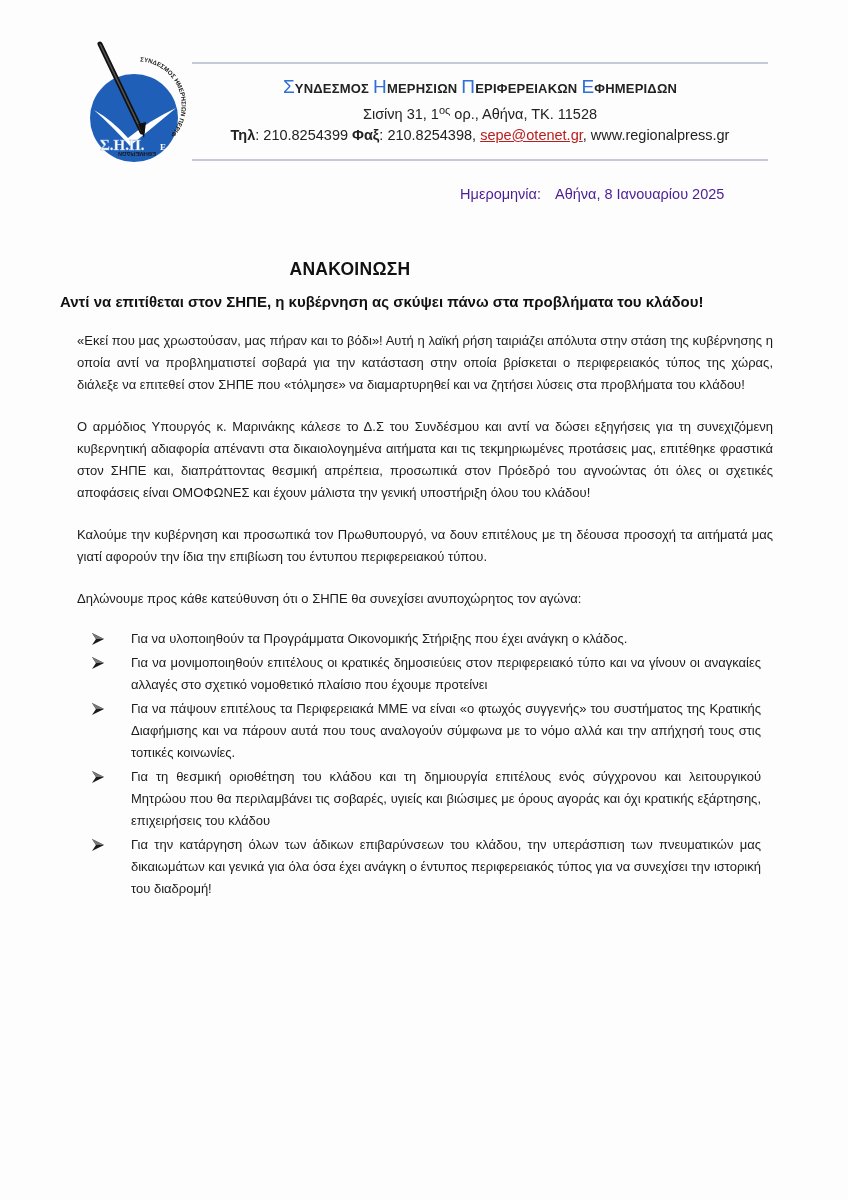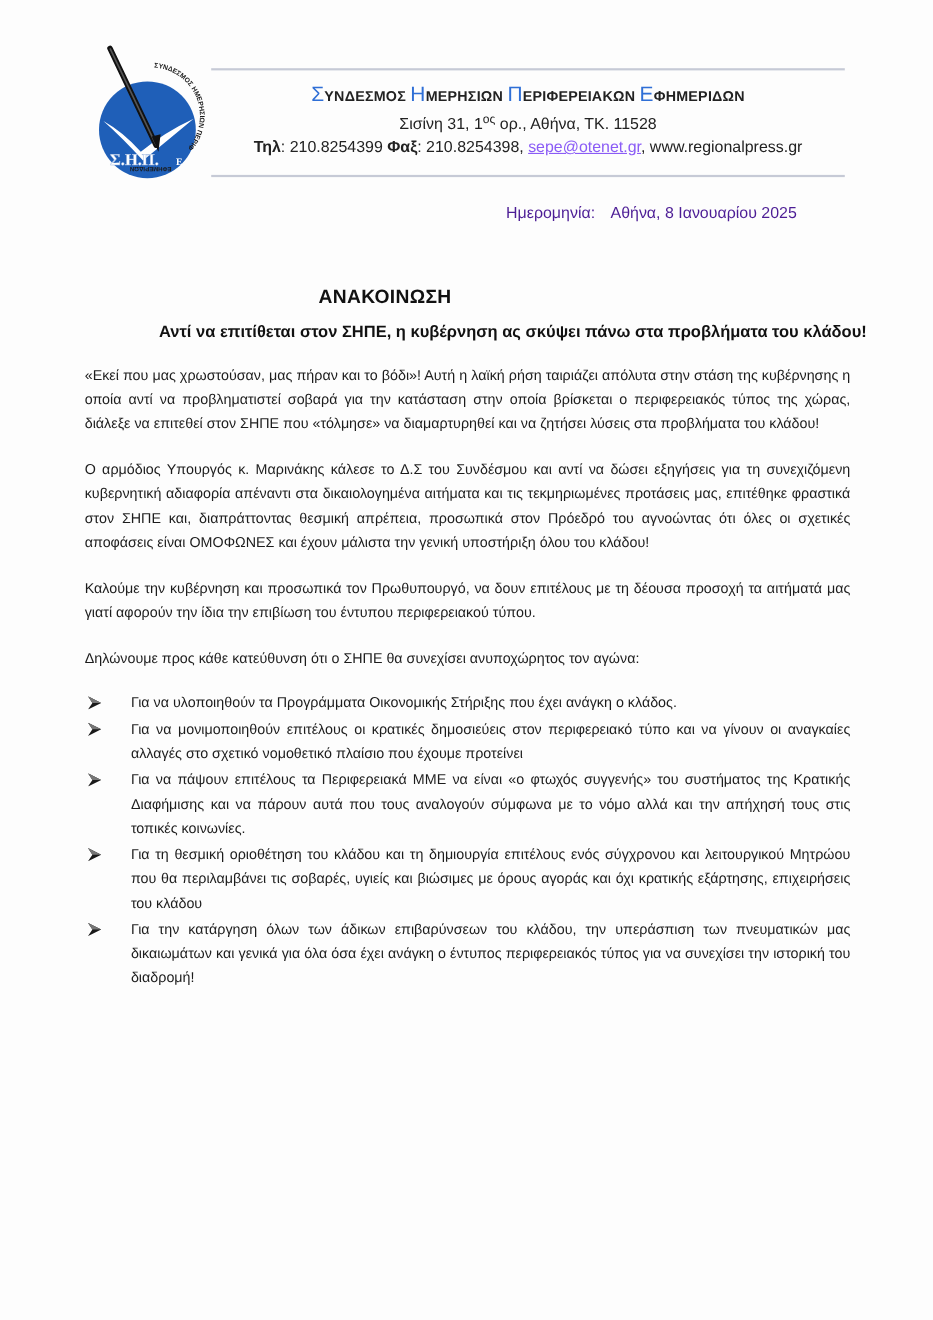--- a/index.html
+++ b/index.html
@@ -72,21 +72,21 @@
     font-size: 11px;
     vertical-align: 5px;
   }
   .org-contact {
     font-size: 14.5px;
     line-height: 21px;
     color: #222;
   }
   .org-contact b { font-weight: bold; }
   .org-contact a {
-    color: #8b5cf6;
+    color: #b91c1c;
     text-decoration: underline;
   }
 
   
   .meta {
     position: absolute;
     top: 185px;
     left: 400px;
     font-size: 14.5px;
     line-height: 19px;
@@ -110,21 +110,21 @@
     font-size: 17.5px;
     font-weight: bold;
     letter-spacing: 0.3px;
     color: #111;
   }
   .subtitle {
     position: absolute;
     top: 293px;
     left: 60px;
     width: 728px;
-    text-align: right;
+    text-align: left;
     font-size: 15px;
     font-weight: bold;
     color: #111;
   }
 
   
   .body {
     position: absolute;
     top: 330px;
     left: 77px;
@@ -135,21 +135,21 @@
   }
   .para {
     text-align: justify;
     margin: 0 0 20px 0;
   }
   .para:last-of-type { margin-bottom: 18px; }
 
   .bullets {
     list-style: none;
     padding: 0;
-    margin: 0;
+    margin: 12px;
   }
   .bullet {
     position: relative;
     padding-left: 42px;
     text-align: justify;
     margin-bottom: 2px;
   }
   .bullet-icon {
     position: absolute;
     left: 3px;

